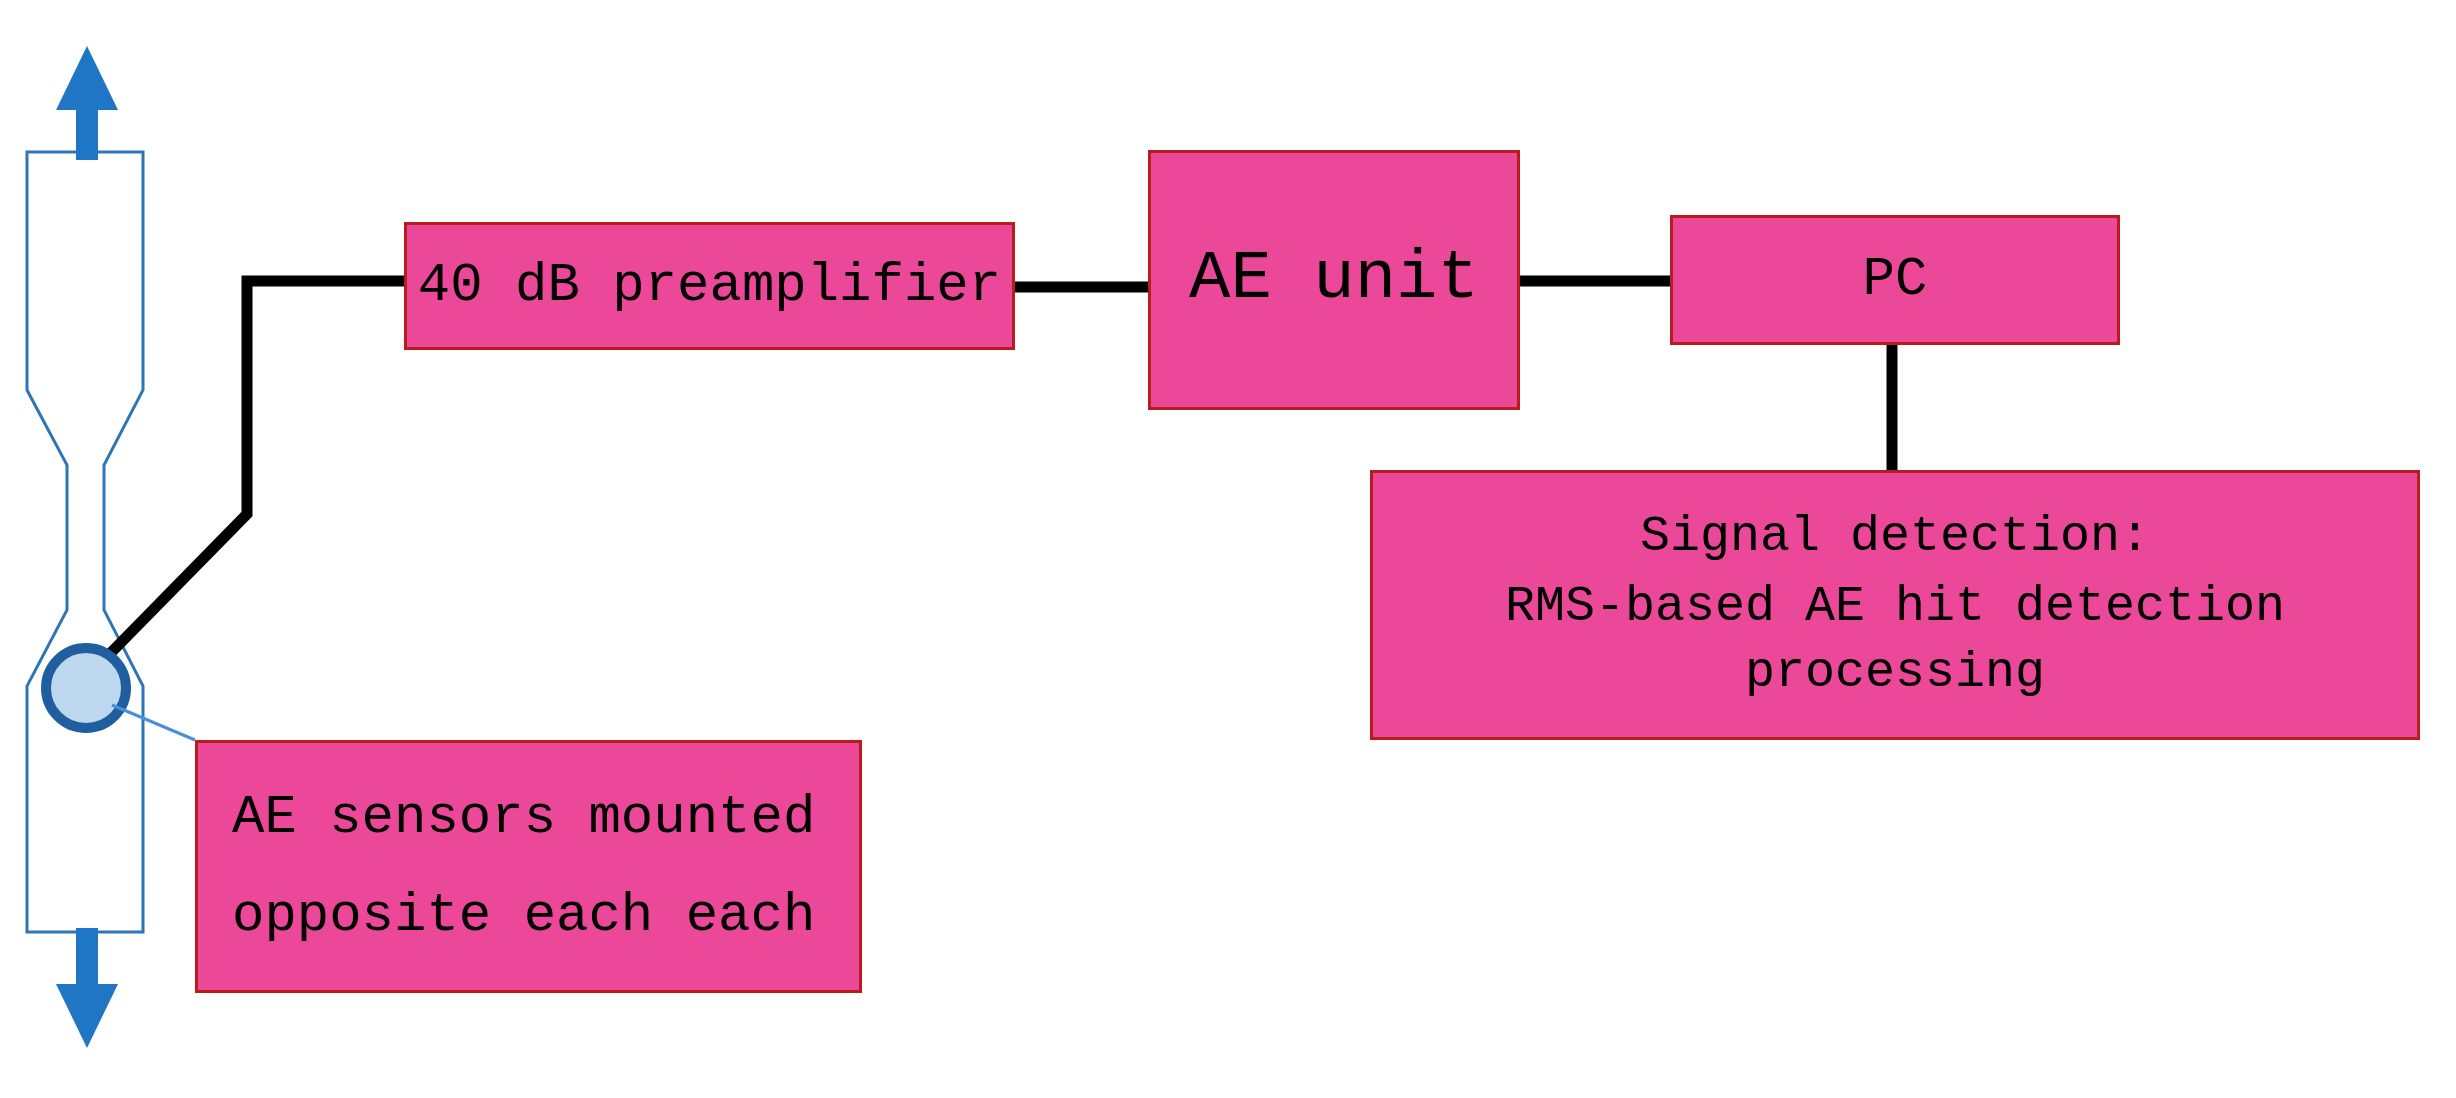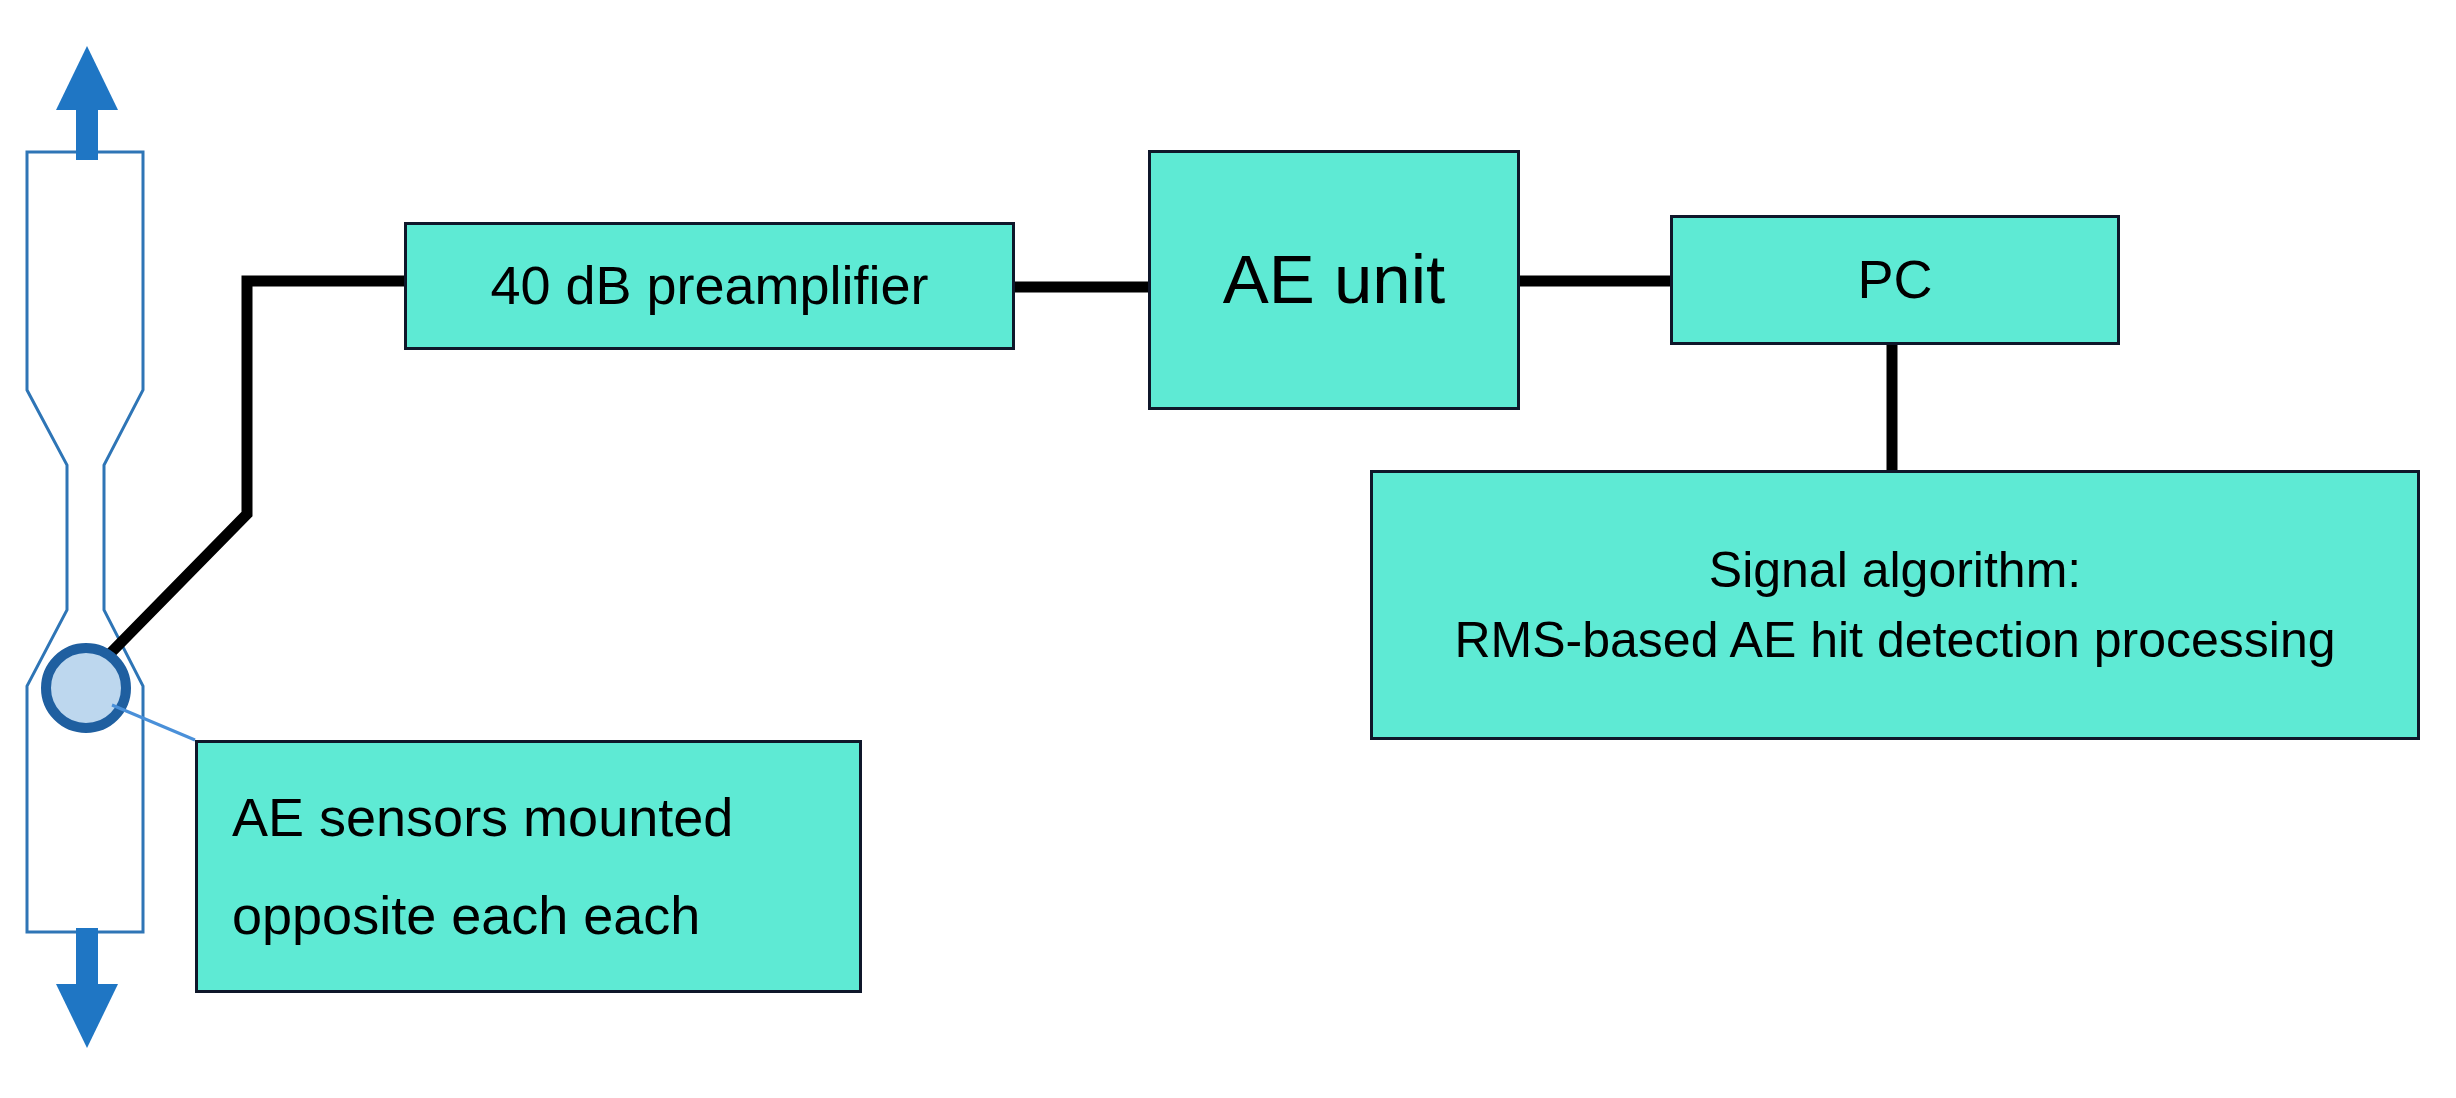--- a/index.html
+++ b/index.html
@@ -17,28 +17,28 @@
   }
   #vec {
     position: absolute;
     left: 0; top: 0;
     width: 2456px;
     height: 1098px;
   }
   .node-box {
     position: absolute;
     box-sizing: border-box;
-    background: #5eead4;
-    border: 3px solid #0f172a;
+    background: #ec4899;
+    border: 3px solid #b91c1c;
     display: flex;
     align-items: center;
     justify-content: center;
     text-align: center;
     color: #000000;
-    font-family: Liberation Sans, sans-serif;
+    font-family: Liberation Mono, monospace;
     line-height: 1.32;
     z-index: 3;
   }
   #box-preamp {
     left: 404px; top: 222px;
     width: 611px; height: 128px;
     font-size: 54px;
   }
   #box-aeunit {
     left: 1148px; top: 150px;
@@ -121,21 +121,21 @@
 
   <div class="node-box" id="box-aeunit">
     <span>AE unit</span>
   </div>
 
   <div class="node-box" id="box-pc">
     <span>PC</span>
   </div>
 
   <div class="node-box" id="box-sigproc">
-    <span class="line-1">Signal algorithm:</span>
+    <span class="line-1">Signal detection:</span>
     <span>RMS-based AE hit detection processing</span>
   </div>
 
   <div class="node-box" id="box-note">
     <span class="note-line first">AE sensors mounted</span>
     <span class="note-line">opposite each each</span>
   </div>
 
 </div>
 

